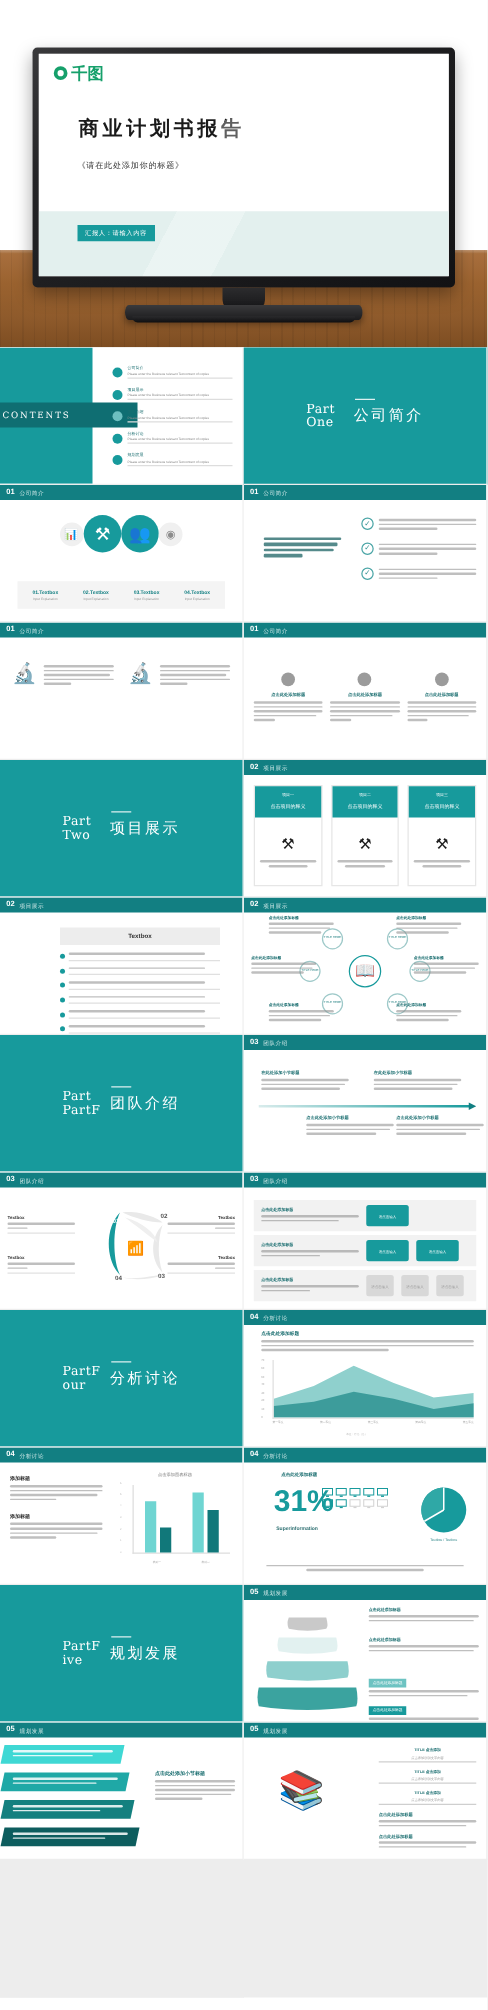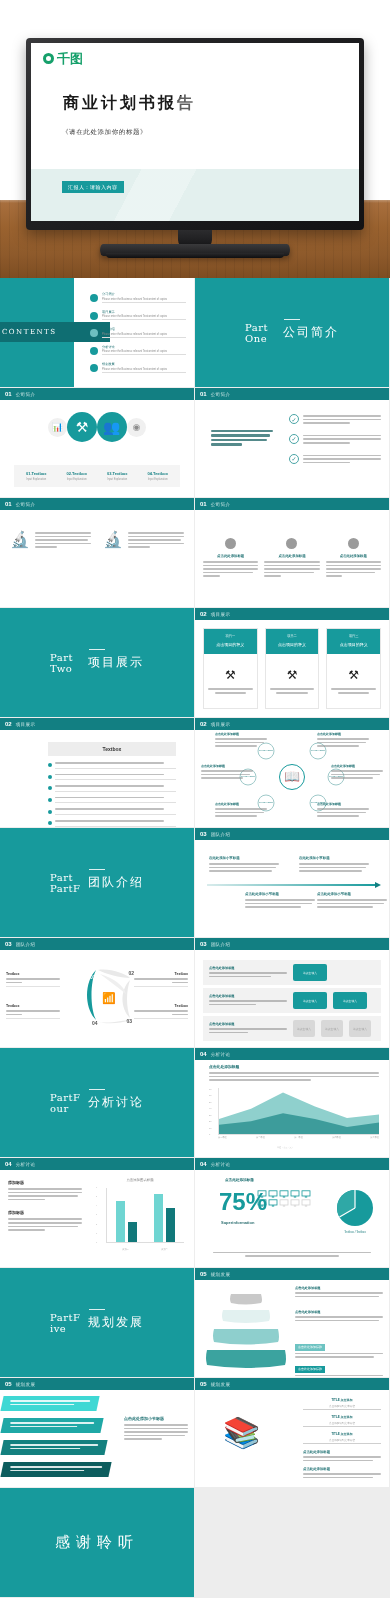--- a/index.html
+++ b/index.html
@@ -862,21 +862,21 @@
       </div>
     </div>
   </div>
 
   <div class="slide">
     <div class="hbar">
         <span class="num">04</span>
         <span class="lbl">分析讨论</span>
       </div>
     <div class="s68-h">点击此处添加标题</div>
-    <div class="s68-num">75%</div>
+    <div class="s68-num">31%</div>
     <div class="s68-cap">Superinformation</div>
     <div class="s68-icons">
       <svg class="mon" viewBox="0 0 12 10">
           <rect x="1" y="1" width="10" height="6.5" fill="none" stroke="#179a9c" stroke-width="1"></rect>
           <rect x="4.5" y="8" width="3" height="1.4" fill="#179a9c"></rect>
         </svg>
       <svg class="mon" viewBox="0 0 12 10">
           <rect x="1" y="1" width="10" height="6.5" fill="none" stroke="#179a9c" stroke-width="1"></rect>
           <rect x="4.5" y="8" width="3" height="1.4" fill="#179a9c"></rect>
         </svg>
@@ -1027,19 +1027,16 @@
           <i class="ft w90"></i>
         </div>
       <div class="bk-p">
           <div class="h">点击此处添加标题</div>
           <i class="ft w100"></i>
           <i class="ft w90"></i>
         </div>
     </div>
   </div>
 
-  <div class="slide teal">
-    <div class="thanks">感谢聆听</div>
-  </div>
 
   <div class="slide blank"></div>
 
 </div>
 
 </body></html>

